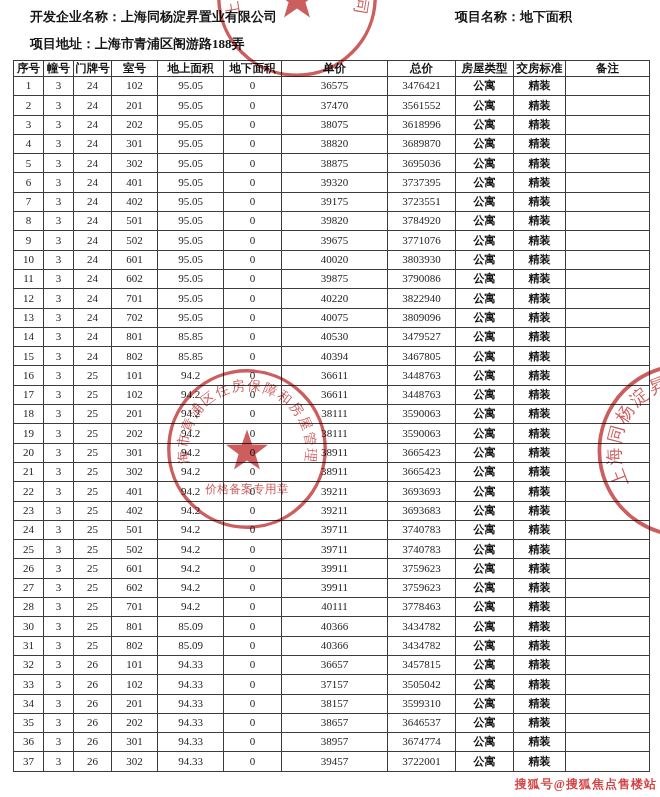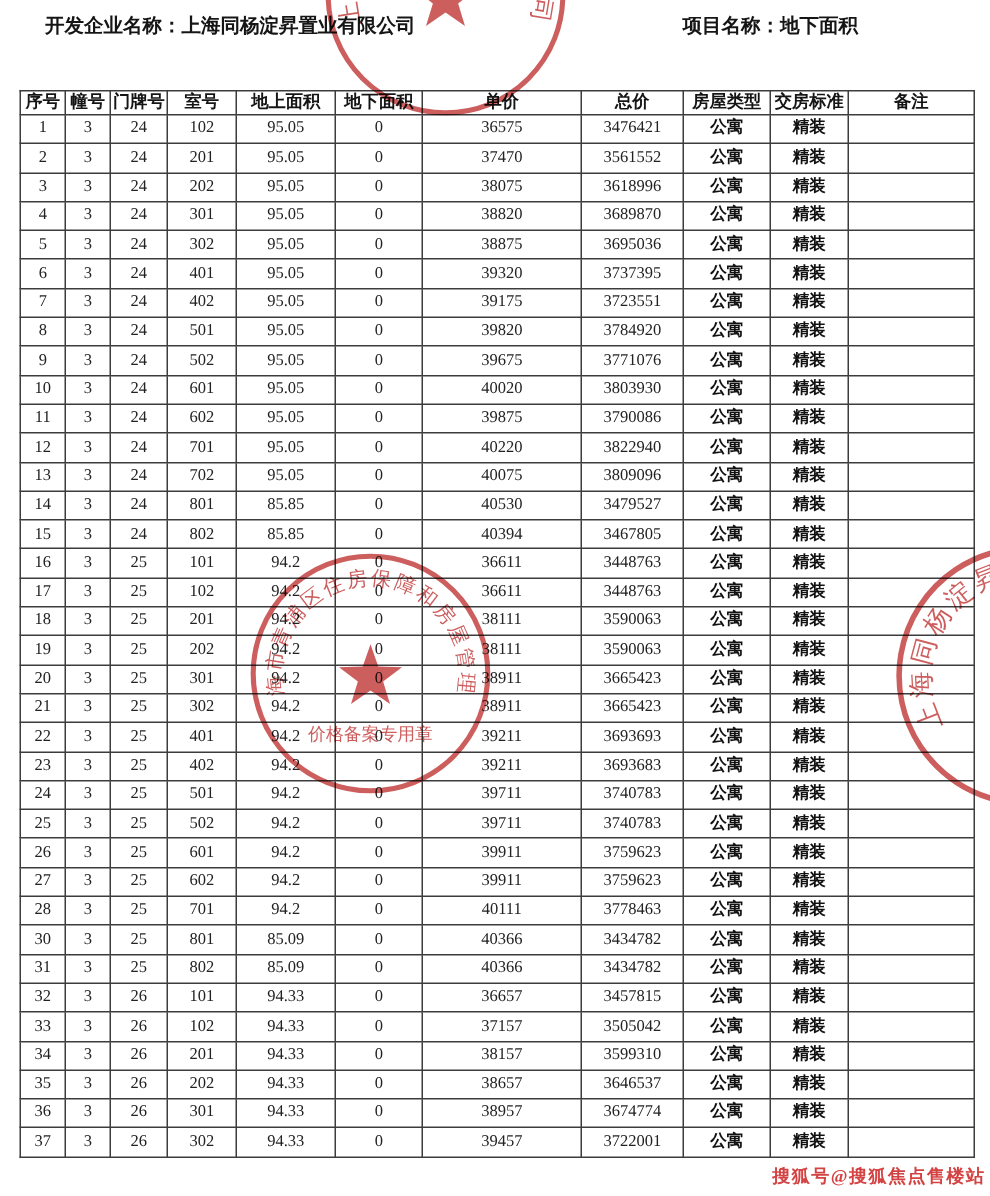--- a/index.html
+++ b/index.html
@@ -45,20 +45,23 @@
 </head>
 <body>
 
 <div class="page">
 
   <div class="top-info">
     <div class="info-line1">
       <span><span>开发企业名称：</span><span>上海同杨淀昇置业有限公司</span></span>
       <span class="project-name"><span>项目名称：</span><span>地下面积</span></span>
     </div>
+    <div class="info-line2">
+      <span><span>项目地址：</span><span>上海市青浦区阁游路188弄</span></span>
+    </div>
   </div>
 
   <table>
     <colgroup>
       <col class="c1">
         <col class="c2">
         <col class="c3">
         <col class="c4">
         <col class="c5">
       <col class="c6">

